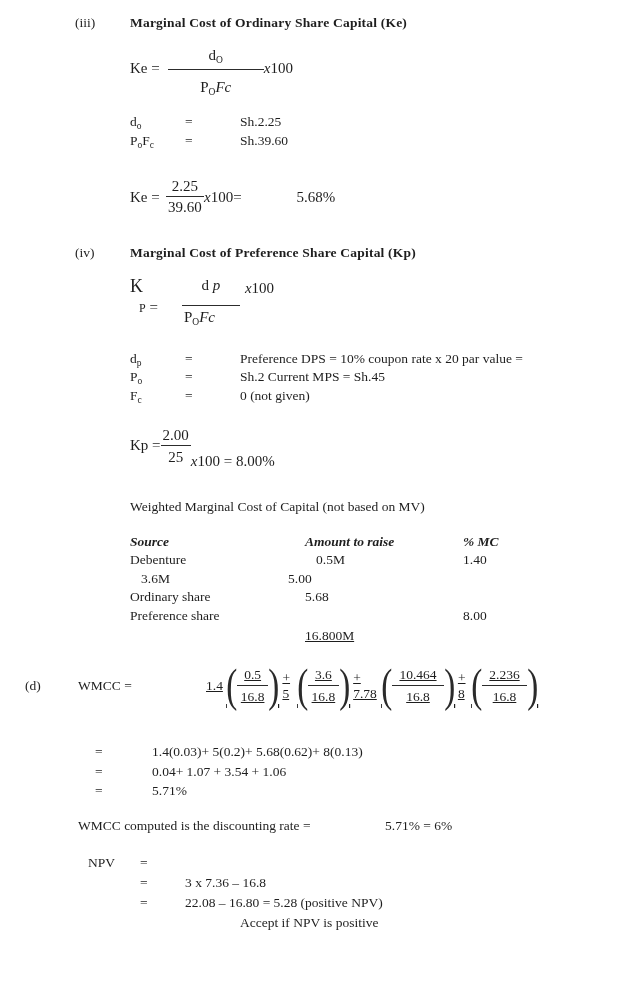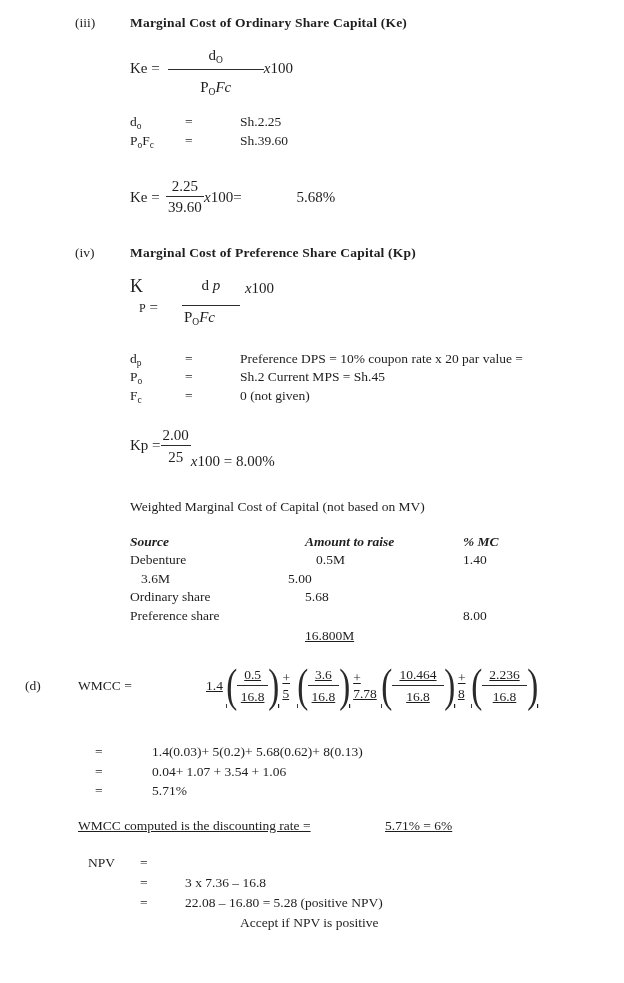--- a/index.html
+++ b/index.html
@@ -84,21 +84,21 @@
   .term .frac { margin:0 -2px; }
   .term .frac .num { padding:0 7px 2px 7px; }
   .term .frac .den { padding-top:3px; }
 
   
   .steps { margin-top:30px; }
   .step-row { display:flex; margin-left:95px; line-height:19.5px; }
   .step-eq { width:57px; flex:none; }
 
   
-  .disc-row { display:flex; margin-left:78px; margin-top:16px; line-height:18px;text-decoration:underline; }
+  .disc-row { display:flex; margin-left:78px; margin-top:16px; line-height:18px; }
   .disc-label { width:307px; flex:none; }
   .sum-rows { margin-left:78px; }
   .sum-row { display:flex; line-height:21px; }
   .sum-label { width:157px; flex:none; }
 
   
   .npv-block { margin-left:88px; margin-top:18px; }
   .npv-row { display:flex; line-height:20px; }
   .npv-label-col { width:52px; flex:none; }
   .npv-eq-col { width:45px; flex:none; }

